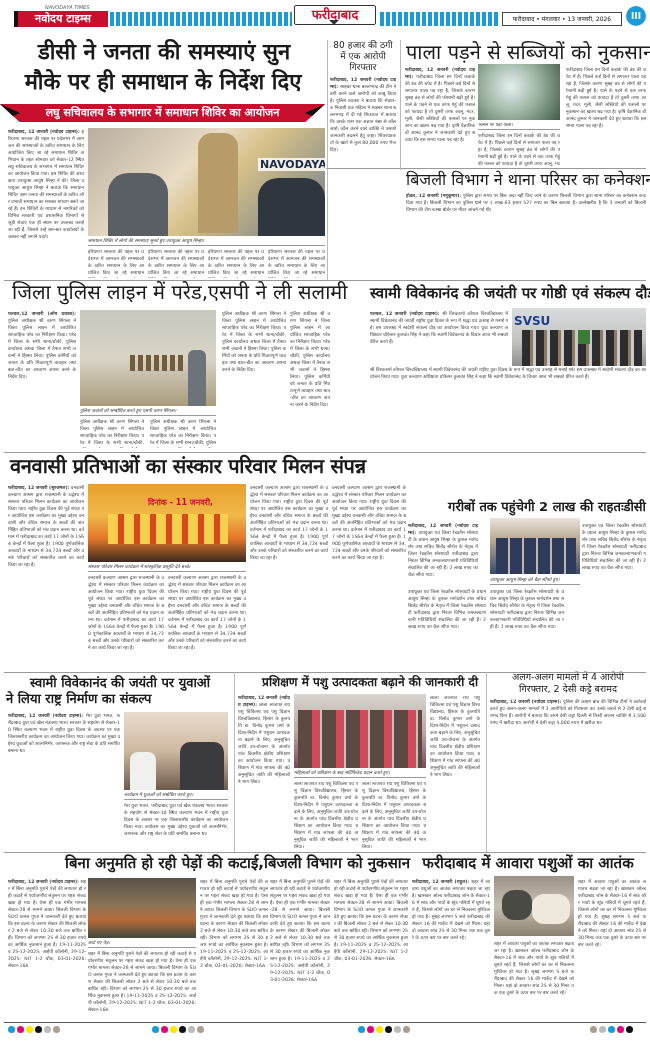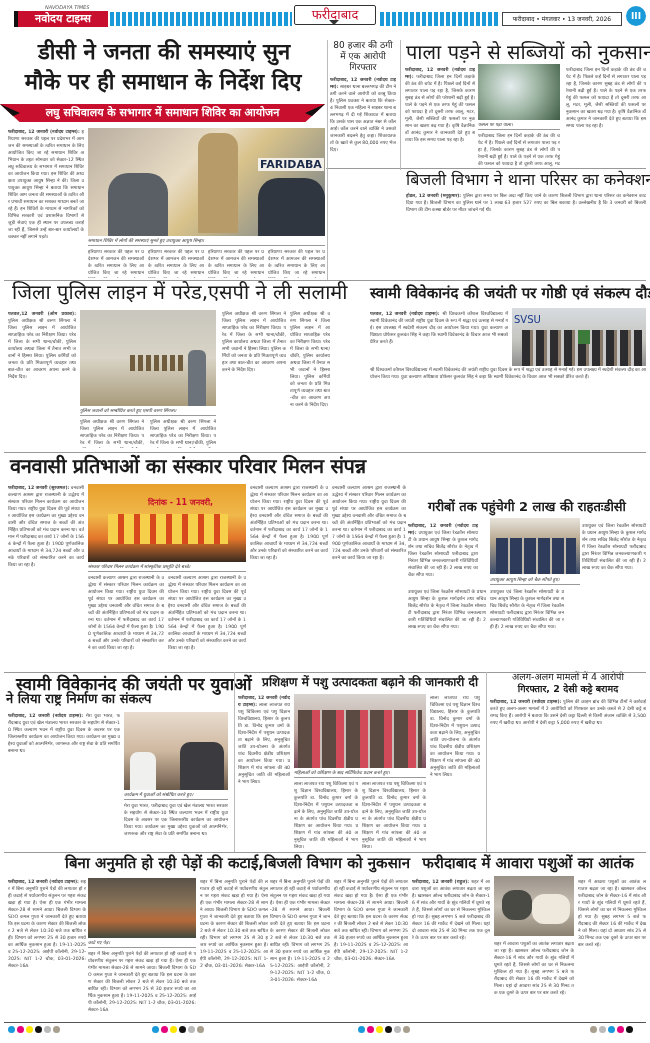--- a/index.html
+++ b/index.html
@@ -3,21 +3,21 @@
 <meta charset="utf-8">
 <style>
 *{box-sizing:border-box;margin:0;padding:0}
 html,body{width:650px;height:1043px;background:#fff;overflow:hidden}
 body{position:relative;font-family:"DejaVu Sans",sans-serif;color:#111}
 .abs{position:absolute}
 .masthead{left:0;top:0;width:650px;height:38px}
 .mh-brand{left:14px;top:11px;width:94px;height:16px;background:#c8102e;color:#fff;font-weight:bold;font-size:11px;line-height:16px;text-align:center;border-left:4px solid #111}
 .mh-brand-small{left:45px;top:4px;font-size:5px;color:#555;font-style:italic}
 .mh-stripes{top:12px;height:14px;background:repeating-linear-gradient(90deg,#1a9ad9 0 4px,#fff 4px 6px)}
-.mh-city{left:294px;top:5px;width:82px;height:20px;border:1px solid #333;background:#fff;color:#c8102e;font-weight:normal;font-size:13px;line-height:18px;text-align:center;border-radius:2px}
+.mh-city{left:294px;top:5px;width:82px;height:20px;border:1px solid #333;background:#fff;color:#c8102e;font-weight:bold;font-size:13px;line-height:18px;text-align:center;border-radius:2px}
 .mh-city:after{content:"";position:absolute;left:34px;bottom:-6px;border:5px solid transparent;border-top-color:#333}
 .mh-date{left:502px;top:12px;width:120px;height:14px;border:1px solid #444;background:#fff;font-size:6px;line-height:12px;text-align:center}
 .mh-page{left:626px;top:6px;width:20px;height:20px;border-radius:50%;background:#1a9ad9;color:#fff;font-weight:bold;font-size:9px;line-height:20px;text-align:center}
 .hl{font-weight:bold;color:#1a1a1a;white-space:nowrap;line-height:1.05}
 .sub-bar{left:0;top:104px;width:325px;height:18px;background:#c8102e;color:#fff;text-align:center;font-size:11px;line-height:18px;font-weight:bold;clip-path:polygon(0 0,100% 0,94% 100%,6% 100%)}
 .sub-bar:before{content:"";position:absolute;left:0;top:0;width:20px;height:18px;background:#111;clip-path:polygon(0 0,100% 50%,0 100%)}
 .sub-bar:after{content:"";position:absolute;right:0;top:0;width:20px;height:18px;background:#111;clip-path:polygon(100% 0,0 50%,100% 100%)}
 .txt{font-size:4.6px;line-height:7px;color:#444;text-align:justify;overflow:hidden;word-break:break-all}
 .photo{background:#8a8a8a;overflow:hidden}
 .cap{font-size:4.6px;color:#333;font-style:italic;line-height:8px;border-bottom:1px solid #999;white-space:nowrap;overflow:hidden}
@@ -44,21 +44,21 @@
 <div class="abs sub-bar">लघु सचिवालय के सभागार में समाधान शिविर का आयोजन</div>
 
 <div class="abs txt" style="left:8px;top:128px;width:76px;height:148px">
   <b>फरीदाबाद, 12 जनवरी (नवोदय टाइम्स):</b>
   <span>हरियाणा सरकार की पहल पर प्रदेशभर में आमजन की समस्याओं के त्वरित समाधान के लिए आयोजित किए जा रहे समाधान शिविर अभियान के तहत सोमवार को सेक्टर-12 स्थित लघु सचिवालय के सभागार में समाधान शिविर का आयोजन किया गया। इस शिविर की अध्यक्षता उपायुक्त आयुष सिन्हा ने की। जिला उपायुक्त आयुष सिन्हा ने बताया कि समाधान शिविर आम जनता की समस्याओं के त्वरित और प्रभावी समाधान का सशक्त माध्यम बनते जा रहे हैं। इन शिविरों के माध्यम से नागरिकों को विभिन्न सरकारी एवं प्रशासनिक विभागों से जुड़ी सेवाएं एक ही स्थान पर उपलब्ध कराई जा रही हैं, जिससे उन्हें बार-बार कार्यालयों के चक्कर नहीं लगाने पड़ते।</span>
 </div>
 <div class="abs photo" style="left:88px;top:128px;width:237px;height:108px;background:linear-gradient(135deg,#b9aea0 0%,#e8dcc4 40%,#d8c28a 55%,#6c7a8a 100%)">
   <div class="abs" style="left:20px;top:45px;width:60px;height:63px;background:#5a5f66;border-radius:20px 20px 0 0"></div>
   <div class="abs" style="left:110px;top:5px;width:40px;height:100px;background:#b79c6a;border-radius:14px 14px 0 0"></div>
   <div class="abs" style="left:170px;top:50px;width:67px;height:58px;background:#2f3640;border-radius:20px 20px 0 0"></div>
-  <div class="abs" style="left:170px;top:30px;font-size:11px;font-weight:bold;color:#1b2a48;background:#f3f0ea;padding:0 2px">FARIDABA</div>
+  <div class="abs" style="left:170px;top:30px;font-size:11px;font-weight:bold;color:#1b2a48;background:#f3f0ea;padding:0 2px">NAVODAYA</div>
 </div>
 <div class="abs cap" style="left:88px;top:237px;width:237px">समाधान शिविर में लोगों की समस्याएं सुनते हुए उपायुक्त आयुष सिन्हा।</div>
 <div class="abs txt" style="left:88px;top:248px;width:56px;height:30px">हरियाणा सरकार की पहल पर प्रदेशभर में आमजन की समस्याओं के त्वरित समाधान के लिए आयोजित किए जा रहे समाधान शिविर अभियान के तहत सोमवार को सेक्टर-12 स्थित लघु सचिवालय के सभागार में समाधान शिविर का आयोजन किया गया। इस शिविर की अध्यक्षता उपायुक्त आयुष सिन्हा ने की। जिला उपायुक्त आयुष सिन्हा ने बताया कि समाधान शिविर आम जनता की समस्याओं के त्वरित और प्रभावी समाधान का सशक्त माध्यम बनते जा रहे हैं। इन शिविरों के माध्यम से नागरिकों को विभिन्न सरकारी एवं प्रशासनिक विभागों से जुड़ी सेवाएं एक ही स्थान पर उपलब्ध कराई जा रही हैं, जिससे उन्हें बार-बार कार्यालयों के चक्कर नहीं लगाने पड़ते।</div>
 <div class="abs txt" style="left:148px;top:248px;width:56px;height:30px">हरियाणा सरकार की पहल पर प्रदेशभर में आमजन की समस्याओं के त्वरित समाधान के लिए आयोजित किए जा रहे समाधान शिविर अभियान के तहत सोमवार को सेक्टर-12 स्थित लघु सचिवालय के सभागार में समाधान शिविर का आयोजन किया गया। इस शिविर की अध्यक्षता उपायुक्त आयुष सिन्हा ने की। जिला उपायुक्त आयुष सिन्हा ने बताया कि समाधान शिविर आम जनता की समस्याओं के त्वरित और प्रभावी समाधान का सशक्त माध्यम बनते जा रहे हैं। इन शिविरों के माध्यम से नागरिकों को विभिन्न सरकारी एवं प्रशासनिक विभागों से जुड़ी सेवाएं एक ही स्थान पर उपलब्ध कराई जा रही हैं, जिससे उन्हें बार-बार कार्यालयों के चक्कर नहीं लगाने पड़ते।</div>
 <div class="abs txt" style="left:208px;top:248px;width:56px;height:30px">हरियाणा सरकार की पहल पर प्रदेशभर में आमजन की समस्याओं के त्वरित समाधान के लिए आयोजित किए जा रहे समाधान शिविर अभियान के तहत सोमवार को सेक्टर-12 स्थित लघु सचिवालय के सभागार में समाधान शिविर का आयोजन किया गया। इस शिविर की अध्यक्षता उपायुक्त आयुष सिन्हा ने की। जिला उपायुक्त आयुष सिन्हा ने बताया कि समाधान शिविर आम जनता की समस्याओं के त्वरित और प्रभावी समाधान का सशक्त माध्यम बनते जा रहे हैं। इन शिविरों के माध्यम से नागरिकों को विभिन्न सरकारी एवं प्रशासनिक विभागों से जुड़ी सेवाएं एक ही स्थान पर उपलब्ध कराई जा रही हैं, जिससे उन्हें बार-बार कार्यालयों के चक्कर नहीं लगाने पड़ते।</div>
 <div class="abs txt" style="left:268px;top:248px;width:57px;height:30px">हरियाणा सरकार की पहल पर प्रदेशभर में आमजन की समस्याओं के त्वरित समाधान के लिए आयोजित किए जा रहे समाधान शिविर अभियान के तहत सोमवार को सेक्टर-12 स्थित लघु सचिवालय के सभागार में समाधान शिविर का आयोजन किया गया। इस शिविर की अध्यक्षता उपायुक्त आयुष सिन्हा ने की। जिला उपायुक्त आयुष सिन्हा ने बताया कि समाधान शिविर आम जनता की समस्याओं के त्वरित और प्रभावी समाधान का सशक्त माध्यम बनते जा रहे हैं। इन शिविरों के माध्यम से नागरिकों को विभिन्न सरकारी एवं प्रशासनिक विभागों से जुड़ी सेवाएं एक ही स्थान पर उपलब्ध कराई जा रही हैं, जिससे उन्हें बार-बार कार्यालयों के चक्कर नहीं लगाने पड़ते।</div>
 
 <div class="abs hl" style="left:330px;top:40px;width:66px;font-size:9px;font-weight:normal;white-space:normal;text-align:center;line-height:11px">80 हजार की ठगी में एक आरोपी गिरफ्तार</div>
 <div class="abs txt" style="left:330px;top:76px;width:66px;height:154px">
   <b>फरीदाबाद, 12 जनवरी (नवोदय टाइम्स):</b>
@@ -95,55 +95,55 @@
 <div class="abs txt" style="left:150px;top:418px;width:66px;height:30px">पुलिस अधीक्षक श्री वरुण सिंगला ने जिला पुलिस लाइन में आयोजित साप्ताहिक परेड का निरीक्षण किया। परेड में जिला के सभी थाना/चौकी, पुलिस कार्यालय अथवा जिला में तैनात सभी जवानों ने हिस्सा लिया। पुलिस कर्मियों को जनता के प्रति मित्रतापूर्ण व्यवहार तथा बात-चीत का आचरण अपना करने के निर्देश दिए।</div>
 <div class="abs txt" style="left:222px;top:310px;width:64px;height:138px">पुलिस अधीक्षक श्री वरुण सिंगला ने जिला पुलिस लाइन में आयोजित साप्ताहिक परेड का निरीक्षण किया। परेड में जिला के सभी थाना/चौकी, पुलिस कार्यालय अथवा जिला में तैनात सभी जवानों ने हिस्सा लिया। पुलिस कर्मियों को जनता के प्रति मित्रतापूर्ण व्यवहार तथा बात-चीत का आचरण अपना करने के निर्देश दिए।</div>
 <div class="abs txt" style="left:290px;top:310px;width:40px;height:138px">पुलिस अधीक्षक श्री वरुण सिंगला ने जिला पुलिस लाइन में आयोजित साप्ताहिक परेड का निरीक्षण किया। परेड में जिला के सभी थाना/चौकी, पुलिस कार्यालय अथवा जिला में तैनात सभी जवानों ने हिस्सा लिया। पुलिस कर्मियों को जनता के प्रति मित्रतापूर्ण व्यवहार तथा बात-चीत का आचरण अपना करने के निर्देश दिए।</div>
 
 <div class="abs hl" style="left:370px;top:286px;width:278px;font-size:15px;text-align:center">स्वामी विवेकानंद की जयंती पर गोष्ठी एवं संकल्प दौड़</div>
 <div class="abs txt" style="left:370px;top:310px;width:138px;height:54px">
   <b>पलवल, 12 जनवरी (नवोदय टाइम्स):</b>
   <span>श्री विश्वकर्मा कौशल विश्वविद्यालय में स्वामी विवेकानंद की जयंती राष्ट्रीय युवा दिवस के रूप में श्रद्धा एवं उत्साह से मनाई गई। इस उपलक्ष्य में स्वदेशी संकल्प दौड़ का आयोजन किया गया। युवा कल्याण अधिष्ठाता प्रोफेसर कुलवंत सिंह ने कहा कि स्वामी विवेकानंद के विचार आज भी सबको प्रेरित करते हैं।</span>
 </div>
 <div class="abs photo" style="left:512px;top:308px;width:134px;height:58px;background:linear-gradient(180deg,#d8dce0 0%,#c5c5c0 55%,#8f8f8f 100%)">
-  <div class="abs" style="left:2px;top:6px;font-size:10px;font-weight:normal;color:#1b3c8a">SVSU</div>
+  <div class="abs" style="left:2px;top:6px;font-size:12px;font-weight:bold;color:#1b3c8a">SVSU</div>
   <div class="abs" style="left:10px;top:22px;width:120px;height:36px;background:repeating-linear-gradient(90deg,#2d2d30 0 8px,#8a7a6a 8px 11px,#c9c9c9 11px 14px)"></div>
   <div class="abs" style="left:66px;top:22px;width:12px;height:14px;background:#3c7b3a"></div>
 </div>
 <div class="abs txt" style="left:370px;top:366px;width:276px;height:56px">श्री विश्वकर्मा कौशल विश्वविद्यालय में स्वामी विवेकानंद की जयंती राष्ट्रीय युवा दिवस के रूप में श्रद्धा एवं उत्साह से मनाई गई। इस उपलक्ष्य में स्वदेशी संकल्प दौड़ का आयोजन किया गया। युवा कल्याण अधिष्ठाता प्रोफेसर कुलवंत सिंह ने कहा कि स्वामी विवेकानंद के विचार आज भी सबको प्रेरित करते हैं।</div>
 
 <div class="abs hl" style="left:10px;top:456px;width:390px;font-size:20px;text-align:left;letter-spacing:-0.3px">वनवासी प्रतिभाओं का संस्कार परिवार मिलन संपन्न</div>
 <div class="abs txt" style="left:8px;top:484px;width:76px;height:180px">
   <b>फरीदाबाद, 12 जनवरी (सुरजमल):</b>
   <span>वनवासी कल्याण आश्रम द्वारा राजस्थानी के उद्धेश्य में संस्कार परिवार मिलन कार्यक्रम का आयोजन किया गया। राष्ट्रीय युवा दिवस की पूर्व संध्या पर आयोजित इस कार्यक्रम का मुख्य उद्देश्य वनवासी और वंचित समाज के बच्चों की अंतर्निहित प्रतिभाओं को मंच प्रदान करना था। वर्तमान में फरीदाबाद का कार्य 17 जोनों के 1564 केन्द्रों में फैला हुआ है। 1900 पूर्णकालिक आचार्यों के माध्यम से 34,724 बच्चों और उनके परिवारों को संस्कारित करने का कार्य किया जा रहा है।</span>
 </div>
 <div class="abs photo" style="left:88px;top:484px;width:158px;height:78px;background:linear-gradient(180deg,#e8a02c 0%,#f0b84a 40%,#e3762a 70%,#3a2a20 100%)">
   <div class="abs" style="left:60px;top:12px;font-size:8px;font-weight:bold;color:#c8102e">दिनांक - 11 जनवरी,</div>
   <div class="abs" style="left:20px;top:30px;width:120px;height:30px;background:repeating-linear-gradient(90deg,#f6d04a 0 10px,#d84a1c 10px 16px)"></div>
 </div>
 <div class="abs cap" style="left:88px;top:563px;width:158px">संस्कार परिवार मिलन कार्यक्रम में सांस्कृतिक प्रस्तुति देते बच्चे।</div>
 <div class="abs txt" style="left:88px;top:574px;width:76px;height:90px">वनवासी कल्याण आश्रम द्वारा राजस्थानी के उद्धेश्य में संस्कार परिवार मिलन कार्यक्रम का आयोजन किया गया। राष्ट्रीय युवा दिवस की पूर्व संध्या पर आयोजित इस कार्यक्रम का मुख्य उद्देश्य वनवासी और वंचित समाज के बच्चों की अंतर्निहित प्रतिभाओं को मंच प्रदान करना था। वर्तमान में फरीदाबाद का कार्य 17 जोनों के 1564 केन्द्रों में फैला हुआ है। 1900 पूर्णकालिक आचार्यों के माध्यम से 34,724 बच्चों और उनके परिवारों को संस्कारित करने का कार्य किया जा रहा है।</div>
 <div class="abs txt" style="left:168px;top:574px;width:78px;height:90px">वनवासी कल्याण आश्रम द्वारा राजस्थानी के उद्धेश्य में संस्कार परिवार मिलन कार्यक्रम का आयोजन किया गया। राष्ट्रीय युवा दिवस की पूर्व संध्या पर आयोजित इस कार्यक्रम का मुख्य उद्देश्य वनवासी और वंचित समाज के बच्चों की अंतर्निहित प्रतिभाओं को मंच प्रदान करना था। वर्तमान में फरीदाबाद का कार्य 17 जोनों के 1564 केन्द्रों में फैला हुआ है। 1900 पूर्णकालिक आचार्यों के माध्यम से 34,724 बच्चों और उनके परिवारों को संस्कारित करने का कार्य किया जा रहा है।</div>
 <div class="abs txt" style="left:250px;top:484px;width:78px;height:180px">वनवासी कल्याण आश्रम द्वारा राजस्थानी के उद्धेश्य में संस्कार परिवार मिलन कार्यक्रम का आयोजन किया गया। राष्ट्रीय युवा दिवस की पूर्व संध्या पर आयोजित इस कार्यक्रम का मुख्य उद्देश्य वनवासी और वंचित समाज के बच्चों की अंतर्निहित प्रतिभाओं को मंच प्रदान करना था। वर्तमान में फरीदाबाद का कार्य 17 जोनों के 1564 केन्द्रों में फैला हुआ है। 1900 पूर्णकालिक आचार्यों के माध्यम से 34,724 बच्चों और उनके परिवारों को संस्कारित करने का कार्य किया जा रहा है।</div>
 <div class="abs txt" style="left:332px;top:484px;width:74px;height:180px">वनवासी कल्याण आश्रम द्वारा राजस्थानी के उद्धेश्य में संस्कार परिवार मिलन कार्यक्रम का आयोजन किया गया। राष्ट्रीय युवा दिवस की पूर्व संध्या पर आयोजित इस कार्यक्रम का मुख्य उद्देश्य वनवासी और वंचित समाज के बच्चों की अंतर्निहित प्रतिभाओं को मंच प्रदान करना था। वर्तमान में फरीदाबाद का कार्य 17 जोनों के 1564 केन्द्रों में फैला हुआ है। 1900 पूर्णकालिक आचार्यों के माध्यम से 34,724 बच्चों और उनके परिवारों को संस्कारित करने का कार्य किया जा रहा है।</div>
 
-<div class="abs hl" style="left:408px;top:500px;width:238px;font-size:13px;text-align:center">गरीबों तक पहुंचेगी 2 लाख की राहतःडीसी</div>
+<div class="abs hl" style="left:408px;top:500px;width:238px;font-size:13px;text-align:right">गरीबों तक पहुंचेगी 2 लाख की राहतःडीसी</div>
 <div class="abs txt" style="left:408px;top:522px;width:70px;height:62px">
   <b>फरीदाबाद, 12 जनवरी (नवोदय टाइम्स):</b>
   <span>उपायुक्त एवं जिला रेडक्रॉस सोसायटी के प्रधान आयुष सिन्हा के कुशल मार्गदर्शन तथा सचिव बिजेंद्र सौरोत के नेतृत्व में जिला रेडक्रॉस सोसायटी फरीदाबाद द्वारा निरंतर विभिन्न जनकल्याणकारी गतिविधियों संचालित की जा रही हैं। 2 लाख रुपए का चैक सौंपा गया।</span>
 </div>
 <div class="abs photo" style="left:490px;top:518px;width:90px;height:56px;background:linear-gradient(180deg,#e8e4dc 0%,#b8a890 40%,#3a4a6a 100%)">
   <div class="abs" style="left:6px;top:20px;width:80px;height:36px;background:repeating-linear-gradient(90deg,#2f3b5a 0 12px,#c0b8a8 12px 14px)"></div>
 </div>
 <div class="abs cap" style="left:490px;top:576px;width:90px">उपायुक्त आयुष सिन्हा को चैक सौंपते हुए।</div>
 <div class="abs txt" style="left:490px;top:588px;width:74px;height:80px">उपायुक्त एवं जिला रेडक्रॉस सोसायटी के प्रधान आयुष सिन्हा के कुशल मार्गदर्शन तथा सचिव बिजेंद्र सौरोत के नेतृत्व में जिला रेडक्रॉस सोसायटी फरीदाबाद द्वारा निरंतर विभिन्न जनकल्याणकारी गतिविधियों संचालित की जा रही हैं। 2 लाख रुपए का चैक सौंपा गया।</div>
 <div class="abs txt" style="left:582px;top:522px;width:64px;height:146px">उपायुक्त एवं जिला रेडक्रॉस सोसायटी के प्रधान आयुष सिन्हा के कुशल मार्गदर्शन तथा सचिव बिजेंद्र सौरोत के नेतृत्व में जिला रेडक्रॉस सोसायटी फरीदाबाद द्वारा निरंतर विभिन्न जनकल्याणकारी गतिविधियों संचालित की जा रही हैं। 2 लाख रुपए का चैक सौंपा गया।</div>
 <div class="abs txt" style="left:408px;top:588px;width:78px;height:80px">उपायुक्त एवं जिला रेडक्रॉस सोसायटी के प्रधान आयुष सिन्हा के कुशल मार्गदर्शन तथा सचिव बिजेंद्र सौरोत के नेतृत्व में जिला रेडक्रॉस सोसायटी फरीदाबाद द्वारा निरंतर विभिन्न जनकल्याणकारी गतिविधियों संचालित की जा रही हैं। 2 लाख रुपए का चैक सौंपा गया।</div>
 
-<div class="abs hl" style="left:16px;top:676px;width:228px;font-size:17px;text-align:right">स्वामी विवेकानंद की जयंती पर युवाओं</div>
+<div class="abs hl" style="left:6px;top:676px;width:228px;font-size:13px;text-align:center">स्वामी विवेकानंद की जयंती पर युवाओं</div>
 <div class="abs hl" style="left:6px;top:692px;width:228px;font-size:13px;">ने लिया राष्ट्र निर्माण का संकल्प</div>
 <div class="abs txt" style="left:8px;top:712px;width:112px;height:136px">
   <b>फरीदाबाद, 12 जनवरी (नवोदय टाइम्स):</b>
   <span>मेरा युवा भारत, फरीदाबाद युवा एवं खेल मंत्रालय भारत सरकार के सहयोग से सेक्टर-10 स्थित कल्याण भवन में राष्ट्रीय युवा दिवस के अवसर पर एक जिलास्तरीय कार्यक्रम का आयोजन किया गया। कार्यक्रम का मुख्य उद्देश्य युवाओं को आत्मनिर्भर, जागरूक और राष्ट्र सेवा के प्रति समर्पित बनाना था।</span>
 </div>
 <div class="abs photo" style="left:124px;top:712px;width:104px;height:78px;background:linear-gradient(180deg,#e8dccf 0%,#cfb8a0 50%,#6c5a4a 100%)">
   <div class="abs" style="left:6px;top:40px;width:26px;height:38px;background:#f0f0ee;border-radius:8px 8px 0 0"></div>
   <div class="abs" style="left:56px;top:30px;width:44px;height:48px;background:#3a3a3f;border-radius:10px 10px 0 0"></div>
 </div>
 <div class="abs cap" style="left:124px;top:791px;width:104px">कार्यक्रम में युवाओं को संबोधित करते हुए।</div>
@@ -156,21 +156,21 @@
 </div>
 <div class="abs photo" style="left:294px;top:694px;width:132px;height:74px;background:linear-gradient(180deg,#d8d4d0 0%,#c0a8a0 50%,#7a4a5a 100%)">
   <div class="abs" style="left:4px;top:16px;width:124px;height:58px;background:repeating-linear-gradient(90deg,#5a4a42 0 14px,#d04a5a 14px 22px,#c8c0b8 22px 24px)"></div>
 </div>
 <div class="abs cap" style="left:294px;top:769px;width:132px">महिलाओं को प्रशिक्षण के बाद सर्टिफिकेट प्रदान करते हुए।</div>
 <div class="abs txt" style="left:294px;top:780px;width:64px;height:68px">लाला लाजपत राय पशु चिकित्सा एवं पशु विज्ञान विश्वविद्यालय, हिसार के कुलपति डा. विनोद कुमार वर्मा के दिशा-निर्देश में पशुधन उत्पादकता बढ़ाने के लिए, अनुसूचित जाति उप-योजना के अंतर्गत पांच दिवसीय क्षेत्रीय प्रशिक्षण का आयोजन किया गया। प्रशिक्षण में गांव सांपला की 40 अनुसूचित जाति की महिलाओं ने भाग लिया।</div>
 <div class="abs txt" style="left:362px;top:780px;width:64px;height:68px">लाला लाजपत राय पशु चिकित्सा एवं पशु विज्ञान विश्वविद्यालय, हिसार के कुलपति डा. विनोद कुमार वर्मा के दिशा-निर्देश में पशुधन उत्पादकता बढ़ाने के लिए, अनुसूचित जाति उप-योजना के अंतर्गत पांच दिवसीय क्षेत्रीय प्रशिक्षण का आयोजन किया गया। प्रशिक्षण में गांव सांपला की 40 अनुसूचित जाति की महिलाओं ने भाग लिया।</div>
 <div class="abs txt" style="left:430px;top:694px;width:50px;height:154px">लाला लाजपत राय पशु चिकित्सा एवं पशु विज्ञान विश्वविद्यालय, हिसार के कुलपति डा. विनोद कुमार वर्मा के दिशा-निर्देश में पशुधन उत्पादकता बढ़ाने के लिए, अनुसूचित जाति उप-योजना के अंतर्गत पांच दिवसीय क्षेत्रीय प्रशिक्षण का आयोजन किया गया। प्रशिक्षण में गांव सांपला की 40 अनुसूचित जाति की महिलाओं ने भाग लिया।</div>
 
 <div class="abs hl" style="left:490px;top:672px;width:156px;font-size:9.5px;font-weight:normal;text-align:center">अलग-अलग मामलों में 4 आरोपी</div>
-<div class="abs hl" style="left:490px;top:684px;width:156px;font-size:9.5px;font-weight:bold;text-align:center">गिरफ्तार, 2 देसी कट्टे बरामद</div>
+<div class="abs hl" style="left:490px;top:684px;width:156px;font-size:9.5px;font-weight:normal;text-align:center">गिरफ्तार, 2 देसी कट्टे बरामद</div>
 <div class="abs txt" style="left:490px;top:698px;width:156px;height:150px">
   <b>फरीदाबाद, 12 जनवरी (नवोदय टाइम्स):</b>
   <span>पुलिस की क्राइम ब्रांच की विभिन्न टीमों ने कार्रवाई करते हुए अलग-अलग मामलों में 2 आरोपियों को गिरफ्तार कर उनके कब्जे से 2 देसी कट्टे बरामद किए हैं। आरोपी ने बताया कि उसने देसी कट्टा दिल्ली से किसी अंजान व्यक्ति से 3,500 रुपए में खरीदा था। आरोपी ने देसी कट्टा 5,000 रुपए में खरीदा था।</span>
 </div>
 
 <div class="abs hl" style="left:10px;top:856px;width:400px;font-size:15px;text-align:right">बिना अनुमति हो रही पेड़ों की कटाई,बिजली विभाग को नुकसान</div>
 <div class="abs txt" style="left:8px;top:878px;width:78px;height:142px">
   <b>फरीदाबाद, 12 जनवरी (नवोदय टाइम्स):</b>
   <span>शहर में बिना अनुमति पुराने पेड़ों की लगातार हो रही कटाई से पर्यावरणीय संतुलन पर गहरा संकट खड़ा हो गया है। ऐसा ही एक गंभीर मामला सेक्टर-28 से सामने आया। बिजली विभाग के SDO कमल गुप्ता ने जानकारी देते हुए बताया कि इस घटना के कारण सेक्टर की बिजली लोकर 2 बजे से लेकर 10:30 बजे तक बाधित रही। विभाग को लगभग 25 से 30 हजार रुपये का आर्थिक नुकसान हुआ है। 19-11-2025 व 25-12-2025: आईपी कॉलोनी, 29-12-2025: NIT 1-2 चौक, 03-01-2026: सेक्टर-16A</span>
 </div>

